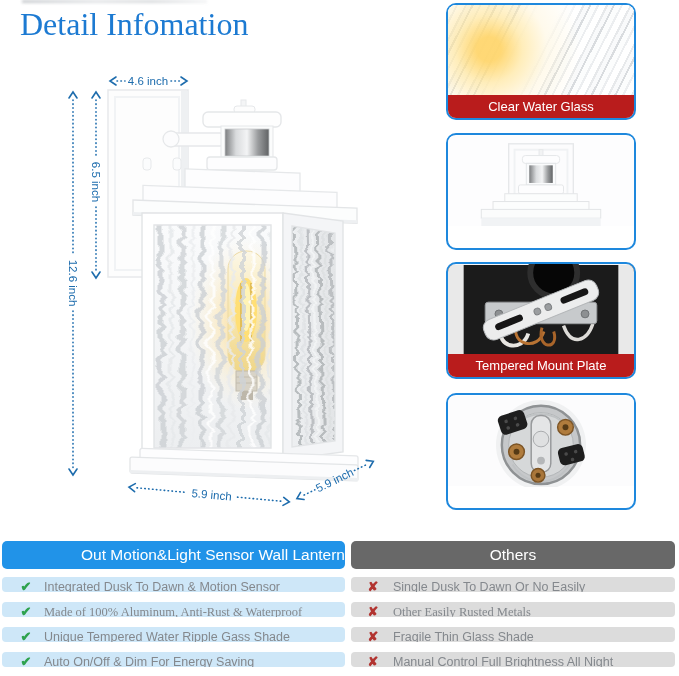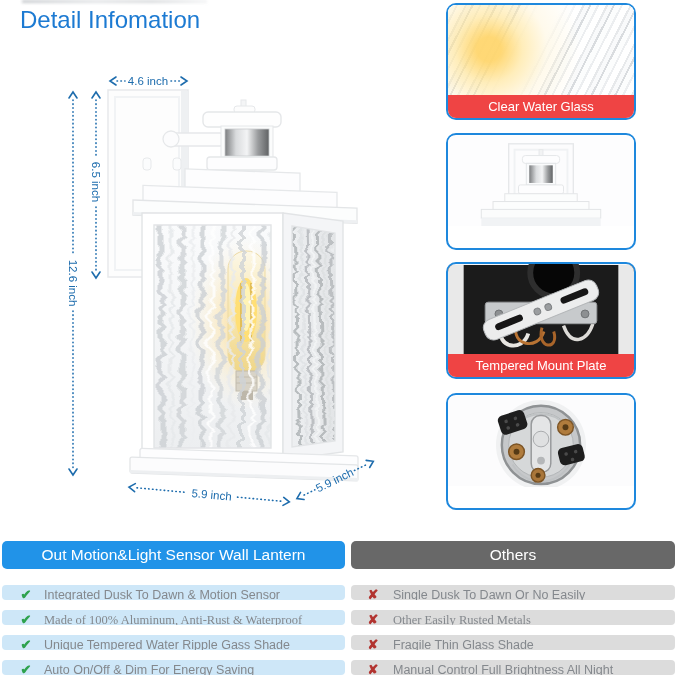--- a/index.html
+++ b/index.html
@@ -3,48 +3,48 @@
 <meta charset="utf-8">
 <style>
   html,body{margin:0;padding:0;background:#ffffff;}
   body{width:679px;height:676px;overflow:hidden;font-family:"Liberation Sans",sans-serif;-webkit-font-smoothing:antialiased;}
   .stage{position:relative;width:679px;height:676px;background:#ffffff;overflow:hidden;}
 
   .top-artifact{position:absolute;left:22px;top:0;width:185px;height:3px;
     background:linear-gradient(90deg,#9aa0a6,#c9cdd1 40%,#b7bbbf 70%,#e8eaec);
     filter:blur(1.5px);opacity:.55;}
 
-  .page-title{position:absolute;left:20px;top:6px;font-size:24px;color:#1c7ad2;letter-spacing:0;}
+  .page-title{position:absolute;left:20px;top:6px;font-size:32px;color:#1c7ad2;letter-spacing:0;font-family:Liberation Serif, serif;}
 
   .figure{position:absolute;left:40px;top:55px;width:400px;height:470px;}
 
   
   .cards{position:absolute;left:446px;top:3px;width:190px;}
   .card{position:absolute;left:0;width:190px;height:117px;border:2px solid #1e88dd;border-radius:10px;
         overflow:hidden;background:#fff;box-sizing:border-box;}
   .card-img{position:relative;width:100%;height:92px;overflow:hidden;}
-  .card-label{position:absolute;left:0;right:0;bottom:0;height:23px;background:#ef4444;color:#ffffff;
+  .card-label{position:absolute;left:0;right:0;bottom:0;height:23px;background:#b91c1c;color:#ffffff;
         font-size:13px;line-height:23px;text-align:center;}
   
   .glass-bg{position:absolute;inset:0;background:#fdfdfd;}
   .glass-stripes{position:absolute;left:-40px;top:-45px;width:300px;height:200px;transform:rotate(27deg);
     background:repeating-linear-gradient(90deg,#e7e9eb 0 2px,#f9fafb 2px 6px,#d9dcdf 6px 8px,#fcfdfd 8px 13px,#eceef0 13px 15px,#ffffff 15px 21px);}
   .glass-band{position:absolute;left:40px;top:-30px;width:52px;height:200px;transform:rotate(27deg);
     background:linear-gradient(90deg,rgba(255,255,255,.2),#ffffff 35%,#ffffff 70%,rgba(255,255,255,.3));}
   .glass-glow{position:absolute;inset:0;
     background:radial-gradient(circle at 22% 48%,rgba(255,214,110,.95) 0 8%,rgba(255,228,150,.65) 22%,rgba(255,240,200,.35) 38%,transparent 60%);}
 
   
   .compare{position:absolute;left:0;top:539px;width:679px;}
   .col-header{position:absolute;height:28px;border-radius:5px;color:#ffffff;font-size:15.5px;
         line-height:28px;text-align:center;top:2px;}
-  .col-header.blue{left:2px;width:343px;background:#2193e8;}
+  .col-header.blue{left:2px;width:343px;background:#2193e8;text-align:right;}
   .col-header.gray{left:351px;width:324px;background:#686868;}
   .crow{position:absolute;height:15px;border-radius:4px;font-size:12.5px;line-height:20px;color:#84888d;
-        white-space:nowrap;overflow:hidden;margin-top:8px;}
+        white-space:nowrap;overflow:hidden;}
   .crow.blue{left:2px;width:343px;background:#cee7f8;}
   .crow.gray{left:351px;width:324px;background:#dcdcdc;}
   .crow .mark{display:inline-block;width:16px;text-align:center;font-size:13px;font-weight:bold;vertical-align:top;}
   .crow.blue .mark{color:#2ea24e;margin-left:16px;margin-right:10px;}
   .crow.gray .mark{color:#b23430;margin-left:14px;margin-right:12px;}
   .r0{top:38px;} .r1{top:63px;font-family:Liberation Serif, serif;} .r2{top:88px;} .r3{top:113px;}
 
   svg text{font-family:"Liberation Sans",sans-serif;}
 </style>
 </head>

